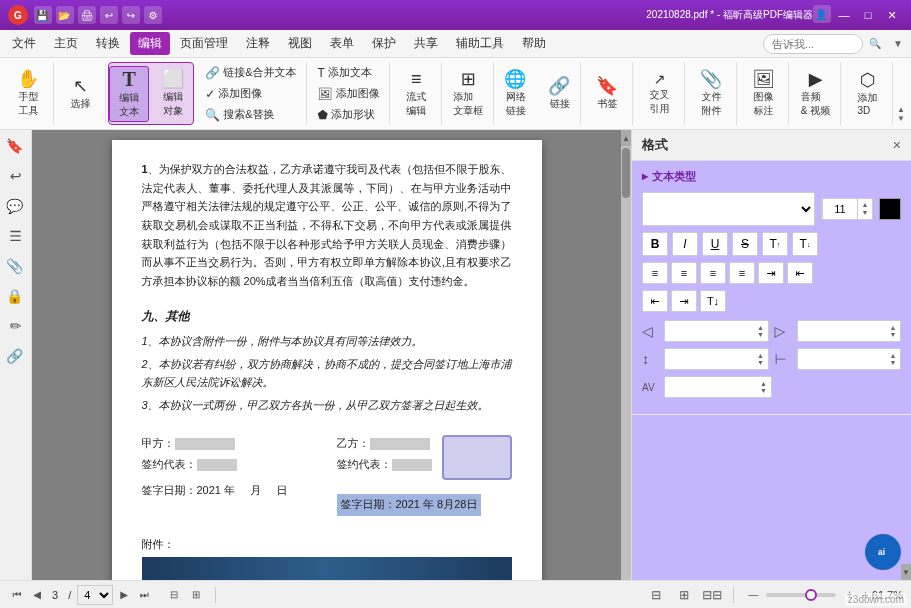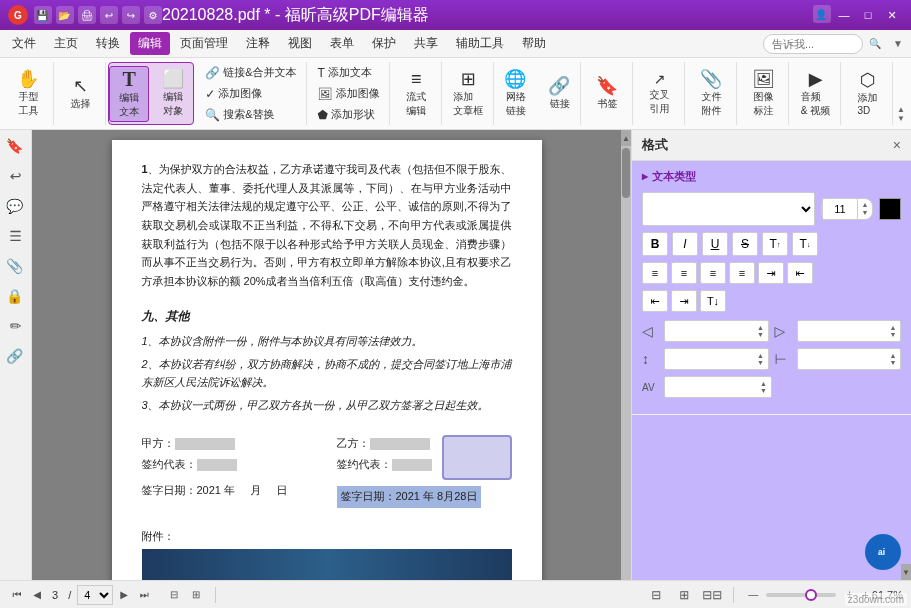--- a/index.html
+++ b/index.html
@@ -31,22 +31,22 @@
     }
     .title-bar-icon {
       width: 18px; height: 18px;
       background: rgba(255,255,255,0.2);
       border-radius: 3px;
       display: flex; align-items: center; justify-content: center;
       font-size: 10px; cursor: pointer;
     }
     .title-bar-title {
       flex: 1;
-      text-align: left;
-      font-size: 16px;
+      text-align: right;
+      font-size: 10px;
       color: white;
     }
     .title-bar-controls {
       display: flex; gap: 2px;
     }
     .title-bar-ctrl {
       width: 22px; height: 20px;
       display: flex; align-items: center; justify-content: center;
       font-size: 11px; cursor: pointer; color: white;
     }
@@ -716,21 +716,21 @@
           <div class="doc-signature-area">
             <div class="doc-sig-block">
               <div class="doc-sig-label">甲方：<span style="display:inline-block; width:60px; height:12px; background:#ccc; vertical-align:middle;"></span></div>
               <div class="doc-sig-label">签约代表：<span style="display:inline-block; width:40px; height:12px; background:#ccc; vertical-align:middle;"></span></div>
               <div style="margin-top:8px;">签字日期：2021 年 &nbsp;&nbsp;&nbsp; 月 &nbsp;&nbsp;&nbsp; 日</div>
             </div>
             <div class="doc-sig-block" style="position:relative;">
               <div class="doc-sig-label">乙方：<span style="display:inline-block; width:60px; height:12px; background:#ccc; vertical-align:middle;"></span></div>
               <div class="doc-sig-label">签约代表：<span style="display:inline-block; width:40px; height:12px; background:#ccc; vertical-align:middle;"></span></div>
               <div class="stamp-area" style="right:0; top:0; width:70px; height:45px;"></div>
-              <div style="margin-top:8px; background:#a0b4e0; padding:2px 4px; display:inline-block;">签字日期：2021 年 8月28日</div>
+              <div style="margin-top:16px; background:#a0b4e0; padding:2px 4px; display:inline-block;">签字日期：2021 年 8月28日</div>
             </div>
           </div>
 
           <div style="margin-top:20px; font-size:11px;">附件：</div>
 
           <div style="margin-top:4px; width:100%; height:60px; background: linear-gradient(to right, #1e3a5f, #2c5f8a, #1e3a5f);"></div>
 
         </div>
       </div>
       <div class="scroll-v">
@@ -748,21 +748,21 @@
 
       <div class="panel-section">
         <div class="panel-section-title">
           <span>文本类型</span>
         </div>
 
         <div class="font-row">
           <select class="font-select">
             <option>AdobeHeitiStd-Regul</option>
           </select>
-          <div style="display:flex; align-items:center; border:1px solid #ccc; border-radius:8px; height:22px; background:white;">
+          <div style="display:flex; align-items:center; border:1px solid #ccc; border-radius:2px; height:22px; background:white;">
             <input class="font-size-input" type="text" value="11" style="">
             <div style="display:flex; flex-direction:column; width:14px; cursor:pointer;">
               <span style="font-size:7px; text-align:center; color:#666; line-height:1.2;">▲</span>
               <span style="font-size:7px; text-align:center; color:#666; line-height:1.2;">▼</span>
             </div>
           </div>
           <div class="color-box"></div>
         </div>
 
         <div class="style-row">

